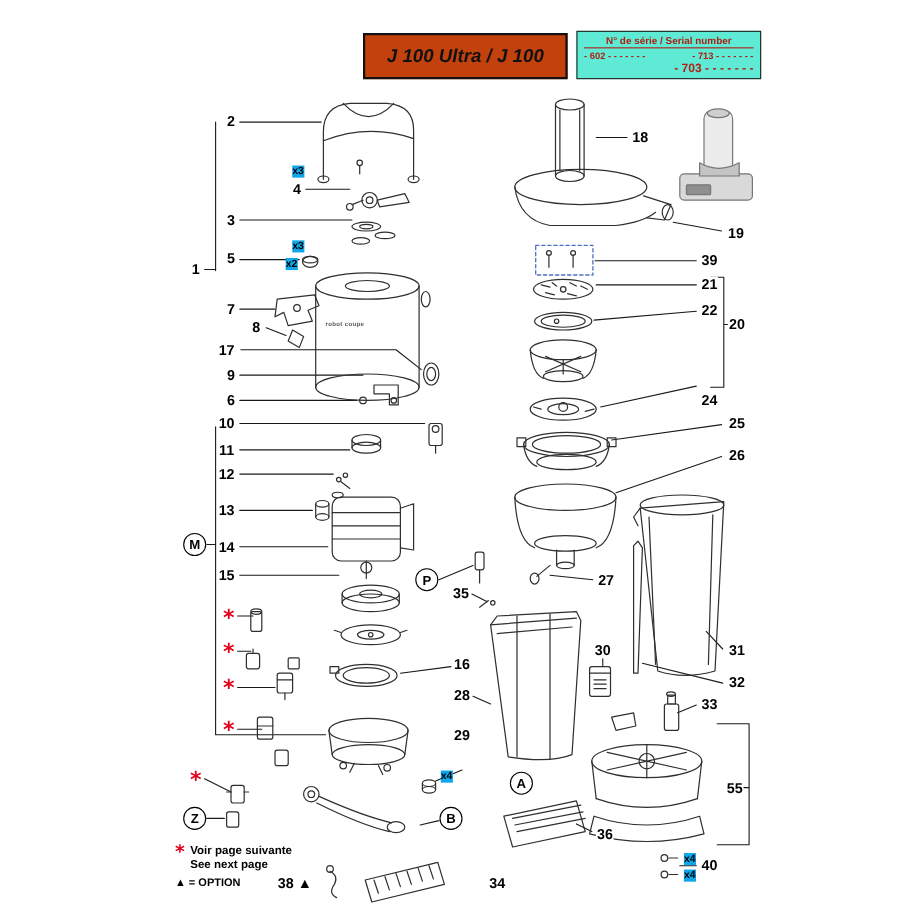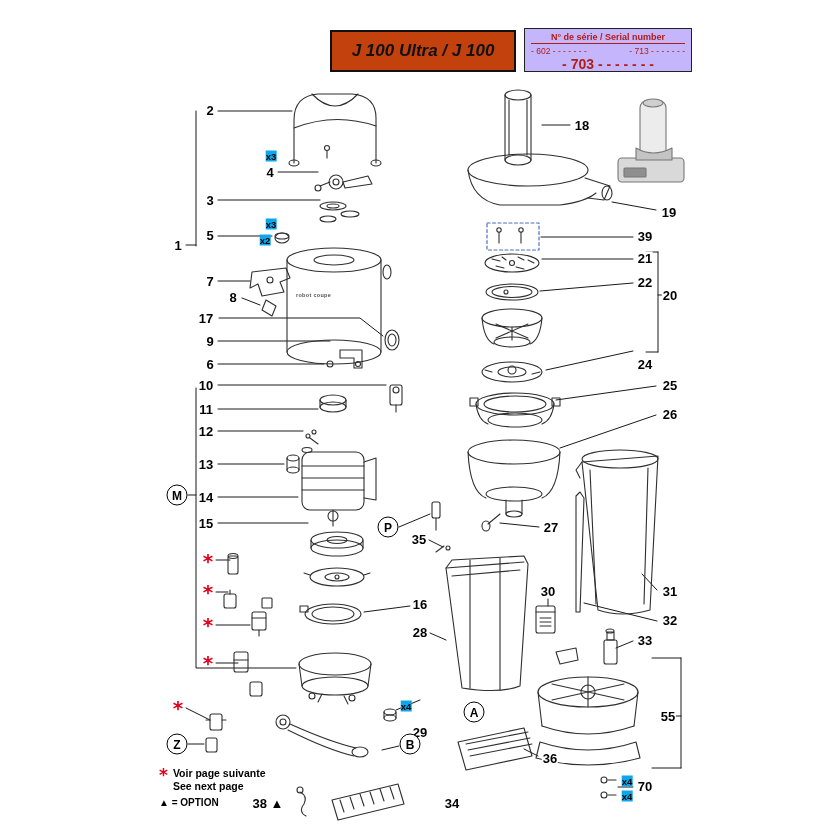--- a/index.html
+++ b/index.html
@@ -13,26 +13,26 @@
     justify-content:center;gap:2px;font-weight:bold;font-size:20px;color:#111;}
   .brand-box sup{font-size:8px;margin-left:1px;}
   .brand-icon{width:14px;height:14px;border:2.5px solid #111;border-radius:50%;
     position:relative;display:inline-block;}
   .brand-icon::after{content:"";position:absolute;left:3px;top:3px;width:4px;height:4px;
     background:#111;border-radius:50%;}
   .title-box{position:absolute;left:330px;top:30px;width:182px;height:38px;
     border:2px solid #111;background:#c2410c;display:flex;align-items:center;
     justify-content:center;font-weight:bold;font-style:italic;font-size:17px;color:#111;}
   .serial-box{position:absolute;left:524px;top:28px;width:168px;height:44px;
-    background:#c4b5fd;border:1.5px solid #222;box-sizing:border-box;
+    background:#5eead4;border:1.5px solid #222;box-sizing:border-box;
     padding:3px 6px 2px 6px;color:#b01e14;}
   .serial-heading{font-weight:bold;font-size:9px;text-align:center;
     border-bottom:1px solid #b01e14;padding-bottom:1px;margin-bottom:2px;}
-  .serial-row{display:flex;justify-content:space-between;font-weight:normal;font-size:8.5px;}
-  .serial-row2{font-weight:bold;font-size:14px;text-align:center;}
+  .serial-row{display:flex;justify-content:space-between;font-weight:bold;font-size:8.5px;}
+  .serial-row2{font-weight:bold;font-size:11px;text-align:right;}
 
   
   #diagram-svg{position:absolute;left:0;top:0;}
   #annotation-layer{position:absolute;left:0;top:0;width:840px;height:840px;pointer-events:none;}
   .callout{position:absolute;transform:translate(-50%,-50%);
     font-weight:bold;font-size:13px;line-height:1;color:#000;background:#fff;padding:0 1px;}
   .letter-circle{position:absolute;transform:translate(-50%,-50%);
     width:21px;height:21px;border:1.7px solid #000;border-radius:50%;background:#fff;
     display:flex;align-items:center;justify-content:center;
     font-weight:bold;font-size:12px;color:#000;box-sizing:border-box;}
@@ -437,38 +437,38 @@
       <div class="callout" style="left: 210px; top: 364px;">6</div>
       <div class="callout" style="left: 206px; top: 385px;">10</div>
       <div class="callout" style="left: 206px; top: 409px;">11</div>
       <div class="callout" style="left: 206px; top: 431px;">12</div>
       <div class="callout" style="left: 206px; top: 464px;">13</div>
       <div class="callout" style="left: 206px; top: 497px;">14</div>
       <div class="callout" style="left: 206px; top: 523px;">15</div>
       <div class="callout" style="left: 419px; top: 539px;">35</div>
       <div class="callout" style="left: 420px; top: 604px;">16</div>
       <div class="callout" style="left: 420px; top: 632px;">28</div>
-      <div class="callout" style="left: 420px; top: 732px;">29</div>
+      <div class="callout" style="left: 420px; top: 668px;">29</div>
       <div class="callout" style="left: 582px; top: 125px;">18</div>
       <div class="callout" style="left: 669px; top: 212px;">19</div>
       <div class="callout" style="left: 645px; top: 236px;">39</div>
       <div class="callout" style="left: 645px; top: 258px;">21</div>
       <div class="callout" style="left: 645px; top: 282px;">22</div>
       <div class="callout" style="left: 670px; top: 295px;">20</div>
       <div class="callout" style="left: 645px; top: 364px;">24</div>
       <div class="callout" style="left: 670px; top: 385px;">25</div>
       <div class="callout" style="left: 670px; top: 414px;">26</div>
       <div class="callout" style="left: 551px; top: 527px;">27</div>
       <div class="callout" style="left: 548px; top: 591px;">30</div>
       <div class="callout" style="left: 670px; top: 591px;">31</div>
       <div class="callout" style="left: 670px; top: 620px; text-align: center;">32</div>
       <div class="callout" style="left: 645px; top: 640px;">33</div>
       <div class="callout" style="left: 550px; top: 758px;">36</div>
       <div class="callout" style="left: 668px; top: 716px;">55</div>
-      <div class="callout" style="left: 645px; top: 786px;">70</div>
+      <div class="callout" style="left: 645px; top: 786px;">40</div>
       <div class="callout" style="left: 268px; top: 803px;">38 ▲</div>
       <div class="callout" style="left: 420px; top: 803px; margin-left: 32px;">34</div>
       <div class="letter-circle" style="left: 177px; top: 495px;">M</div>
       <div class="letter-circle" style="left: 388px; top: 527px;">P</div>
       <div class="letter-circle" style="left: 177px; top: 744px;">Z</div>
       <div class="letter-circle" style="left: 474px; top: 712px;">A</div>
       <div class="letter-circle" style="left: 410px; top: 744px;">B</div>
       <div class="multiplier" style="left: 271px; top: 156px;">x3</div>
       <div class="multiplier" style="left: 271px; top: 224px;">x3</div>
       <div class="multiplier" style="left: 265px; top: 240px;">x2</div>

